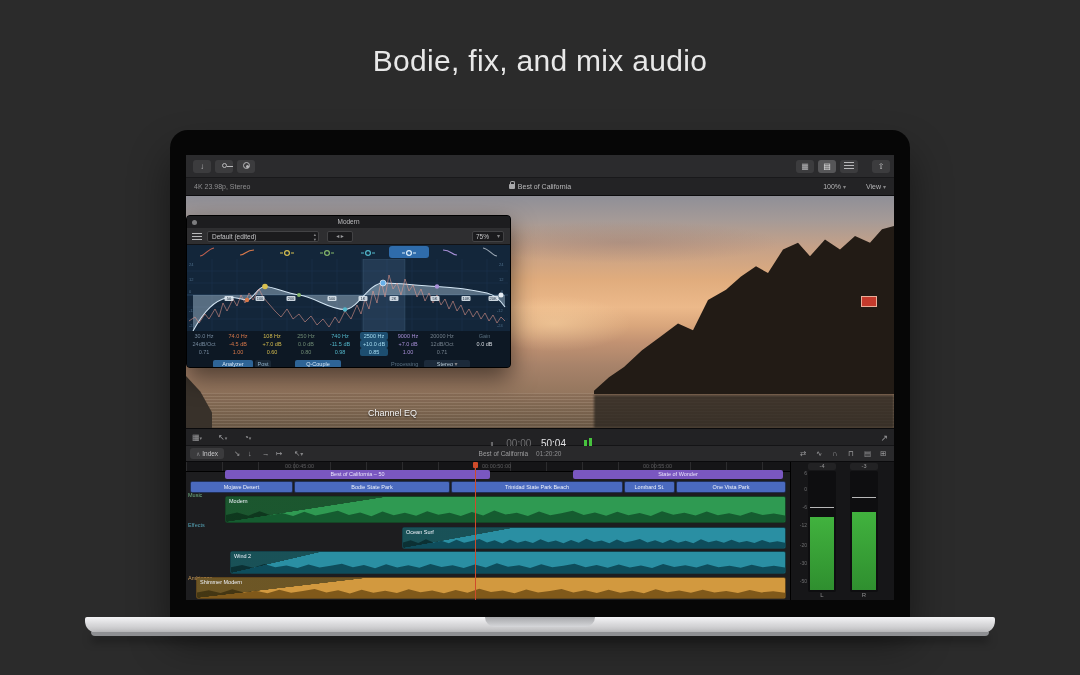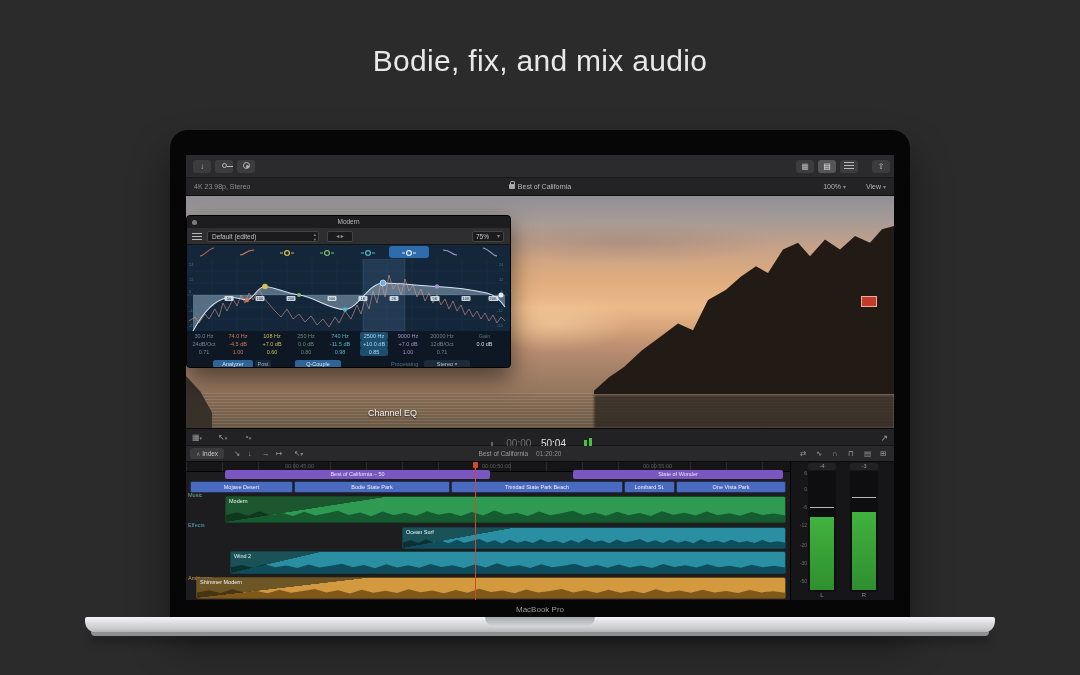--- a/index.html
+++ b/index.html
@@ -465,19 +465,18 @@
             <div class="well" style="left:59px;">
               <div class="mfill" style="height:78px;"></div>
               <div class="mpeak" style="top:26px;"></div>
             </div>
             <span class="chan" style="left:17px;">L</span>
             <span class="chan" style="left:59px;">R</span>
           </div>
         </div>
 
       </div>
-      <div class="bezel-label">MacBook Pro</div>
     </div>
     <div class="base">
       <div class="notch"></div>
     </div>
   </div>
 </div>
 
 </body></html>

